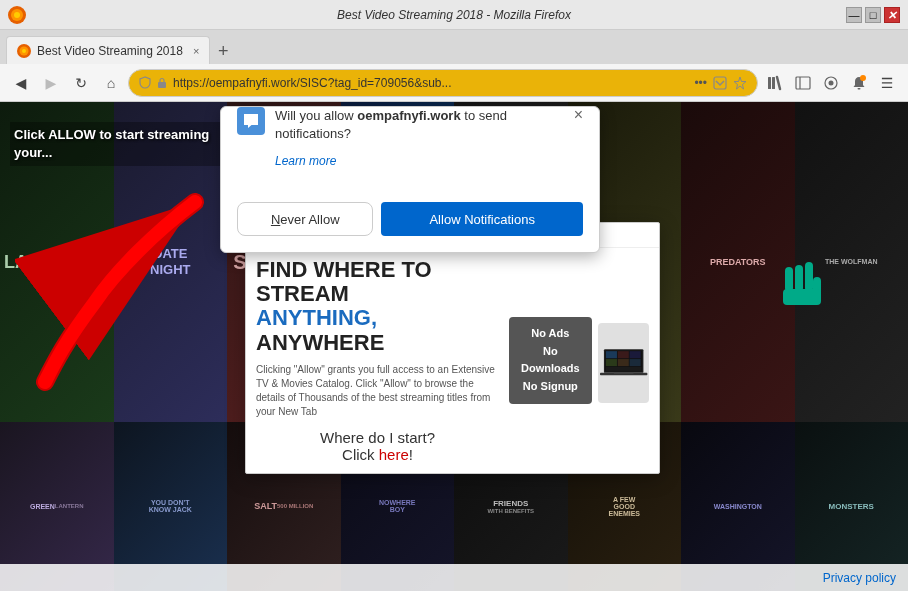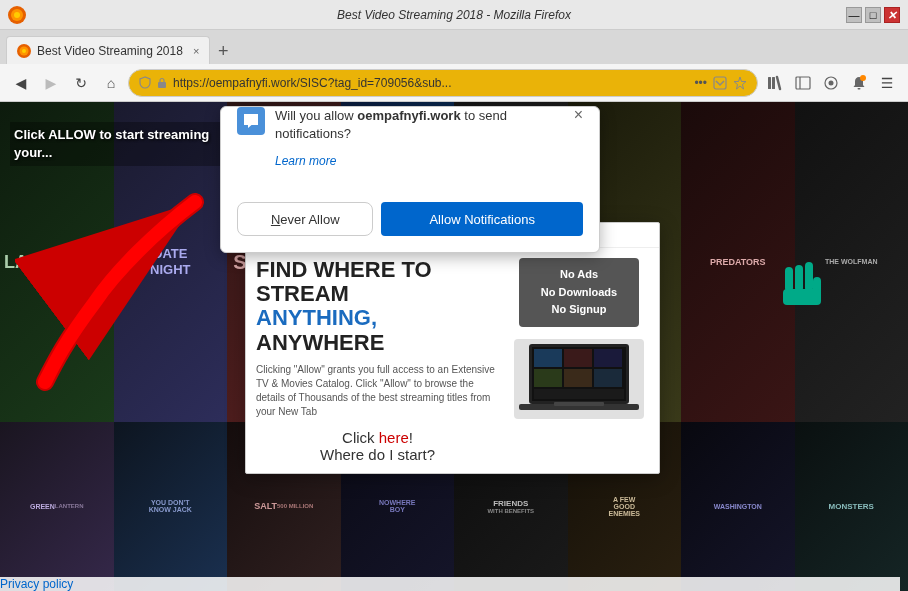--- a/index.html
+++ b/index.html
@@ -343,21 +343,21 @@
       font-size: 15px;
       color: #333;
       margin-top: 10px;
     }
     .wm-cta-here {
       color: #cc0000;
     }
     .wm-right {
       width: 140px;
       display: flex;
-      flex-direction: column;
+      flex-direction: row;
       gap: 6px;
       align-items: center;
     }
     .no-ads-box {
       background: #555;
       color: white;
       font-size: 11px;
       font-weight: bold;
       text-align: center;
       padding: 8px 12px;
@@ -374,27 +374,27 @@
       align-items: center;
       justify-content: center;
       overflow: hidden;
       margin-top: 6px;
     }
 
     
     .privacy-bar {
       position: absolute;
       bottom: 0;
-      right: 8px;
+      right: 0;
       left: 0;
-      height: 14px;
+      height: 27px;
       background: rgba(255,255,255,0.85);
       display: flex;
       align-items: center;
-      justify-content: flex-start;
+      justify-content: flex-end;
       padding-right: 12px;
     }
     .privacy-link {
       font-size: 12px;
       color: #0066cc;
       text-decoration: none;
     }
 
     
     .finger-pointer {
@@ -675,24 +675,24 @@
       </div>
       <div class="wm-body">
         <div class="wm-left">
           <div class="wm-title">
             <span>FIND WHERE TO STREAM</span><br>
             <span class="wm-title-blue">ANYTHING,</span>
             <span> ANYWHERE</span>
           </div>
           <div class="wm-desc">Clicking "Allow" grants you full access to an Extensive TV &amp; Movies Catalog. Click "Allow" to browse the details of Thousands of the best streaming titles from your New Tab</div>
           <div class="wm-cta">
+            <div>Where do I start?</div>
             <div>
               <span>Click </span><span class="wm-cta-here" style="cursor:pointer;">here</span><span>!</span>
             </div>
-            <div>Where do I start?</div>
           </div>
         </div>
         <div class="wm-right">
           <div class="no-ads-box">
             <div>No Ads</div>
             <div>No Downloads</div>
             <div>No Signup</div>
           </div>
 
           <div class="laptop-img">

